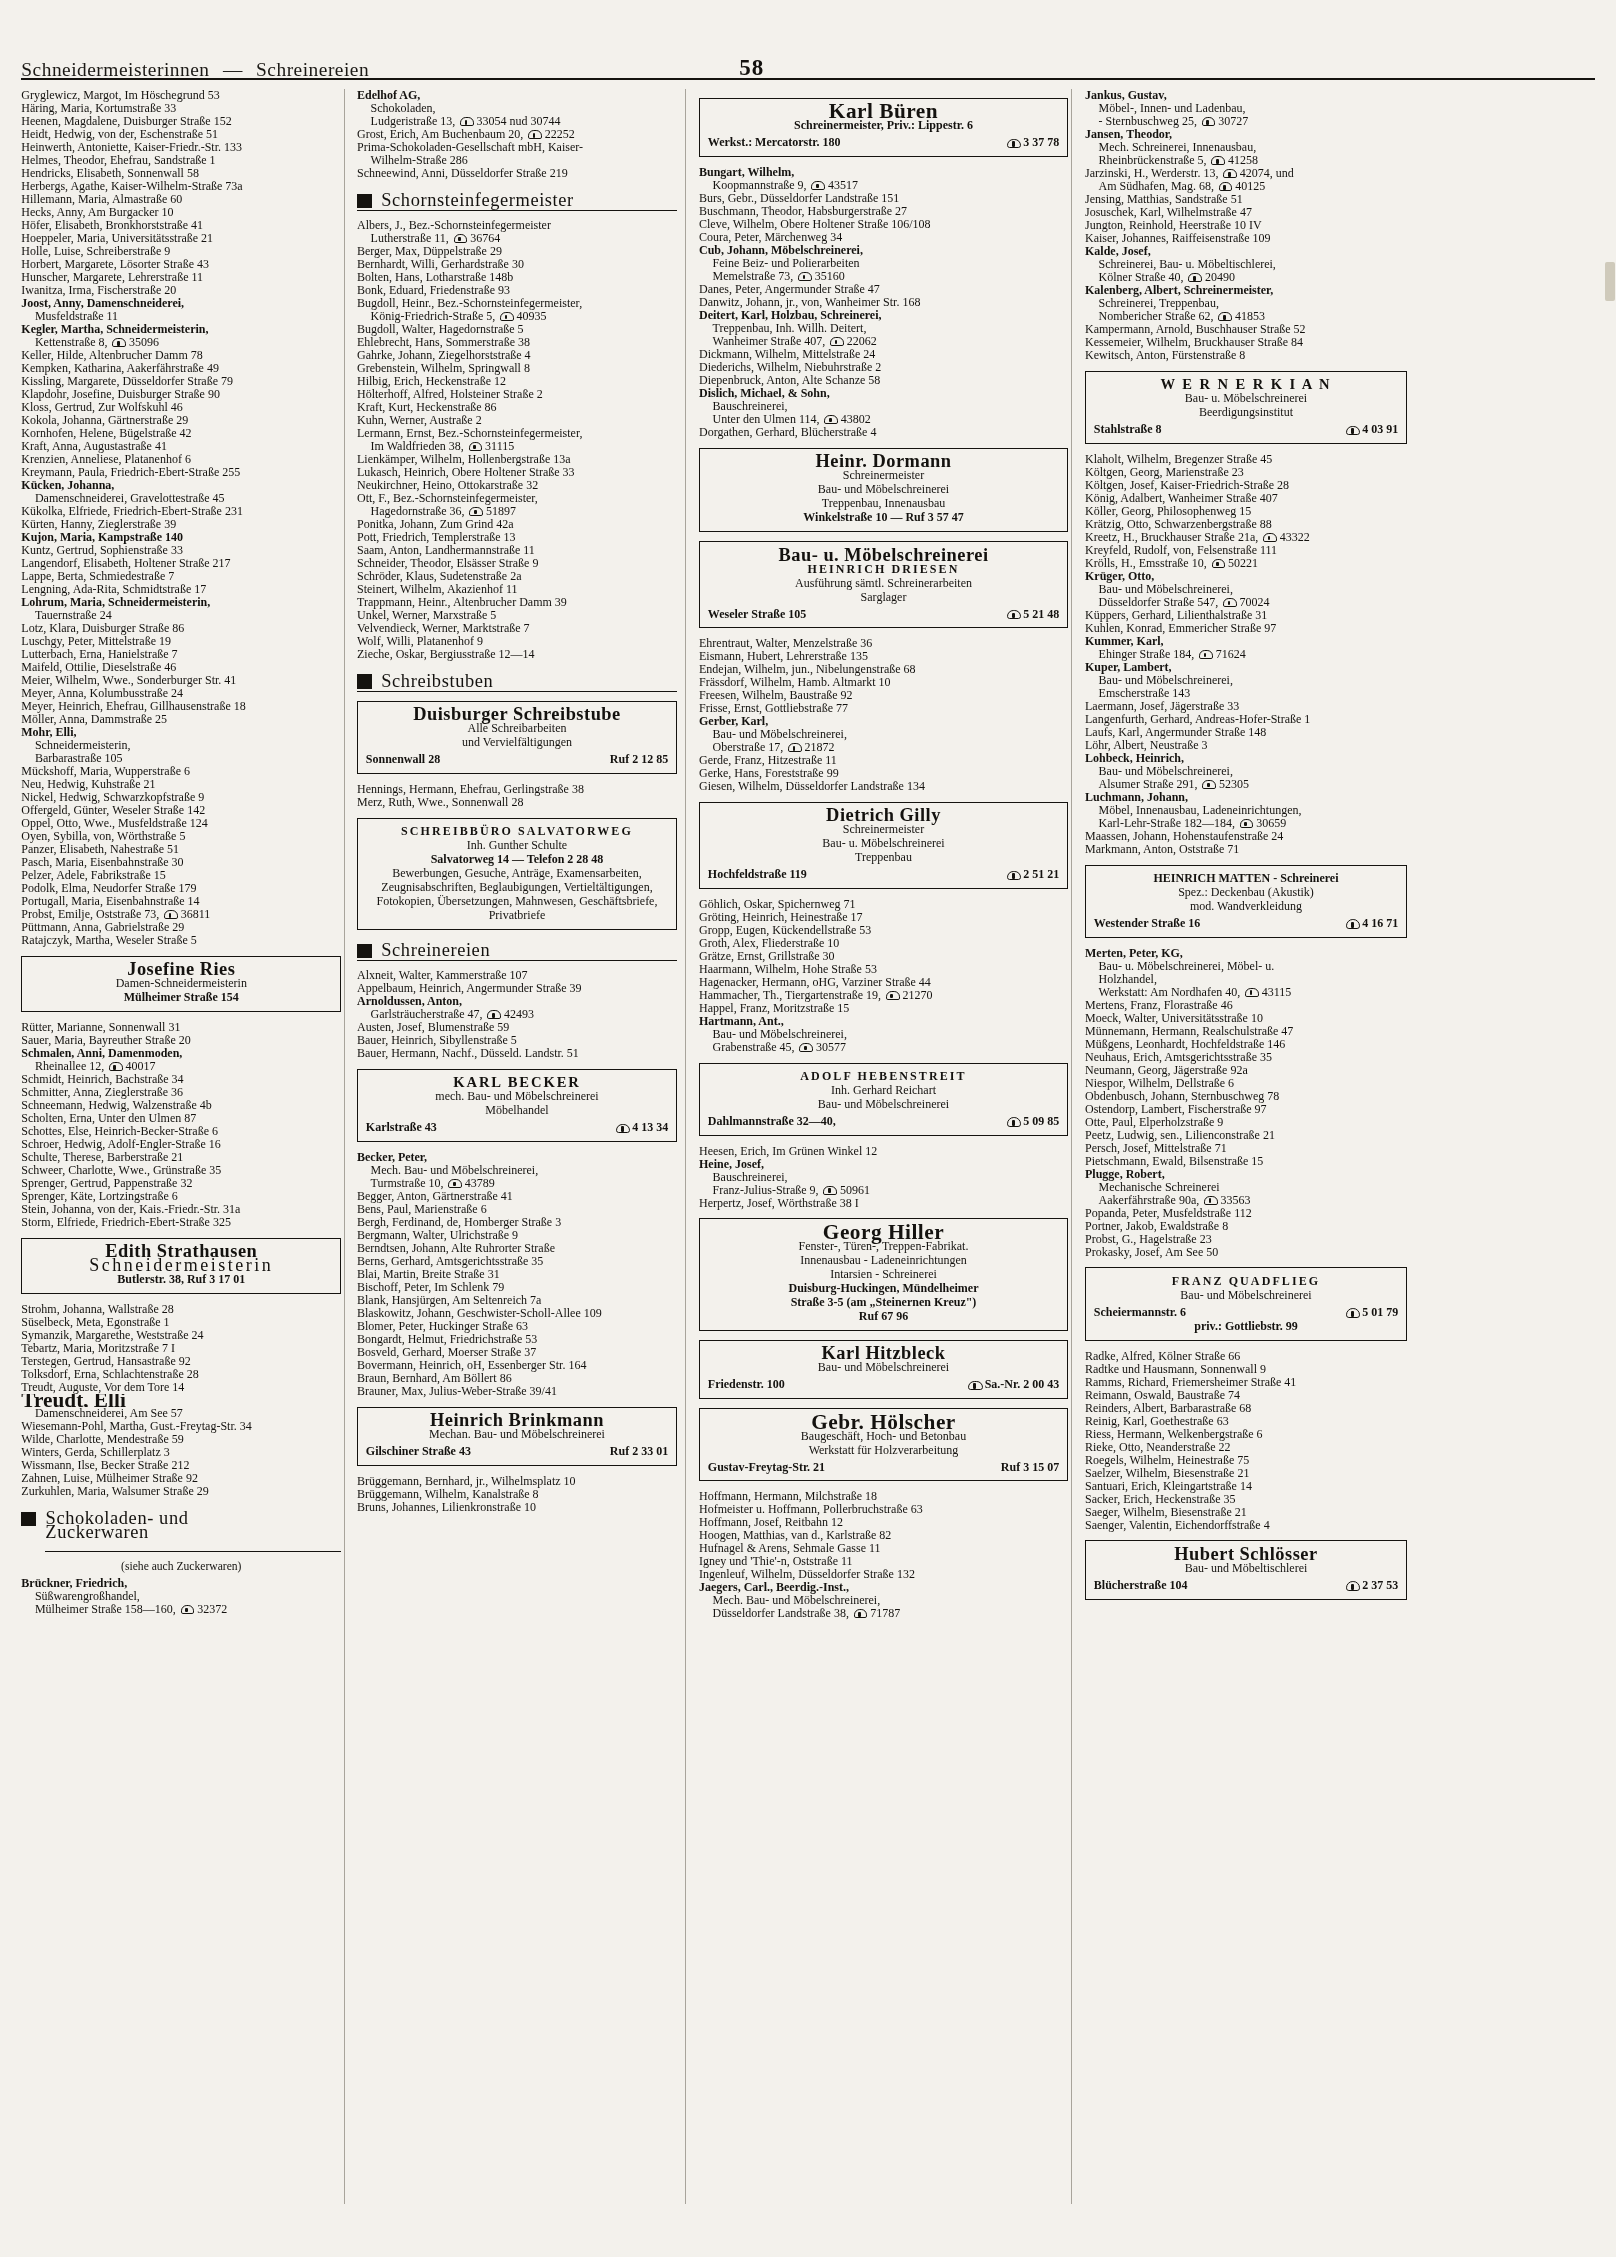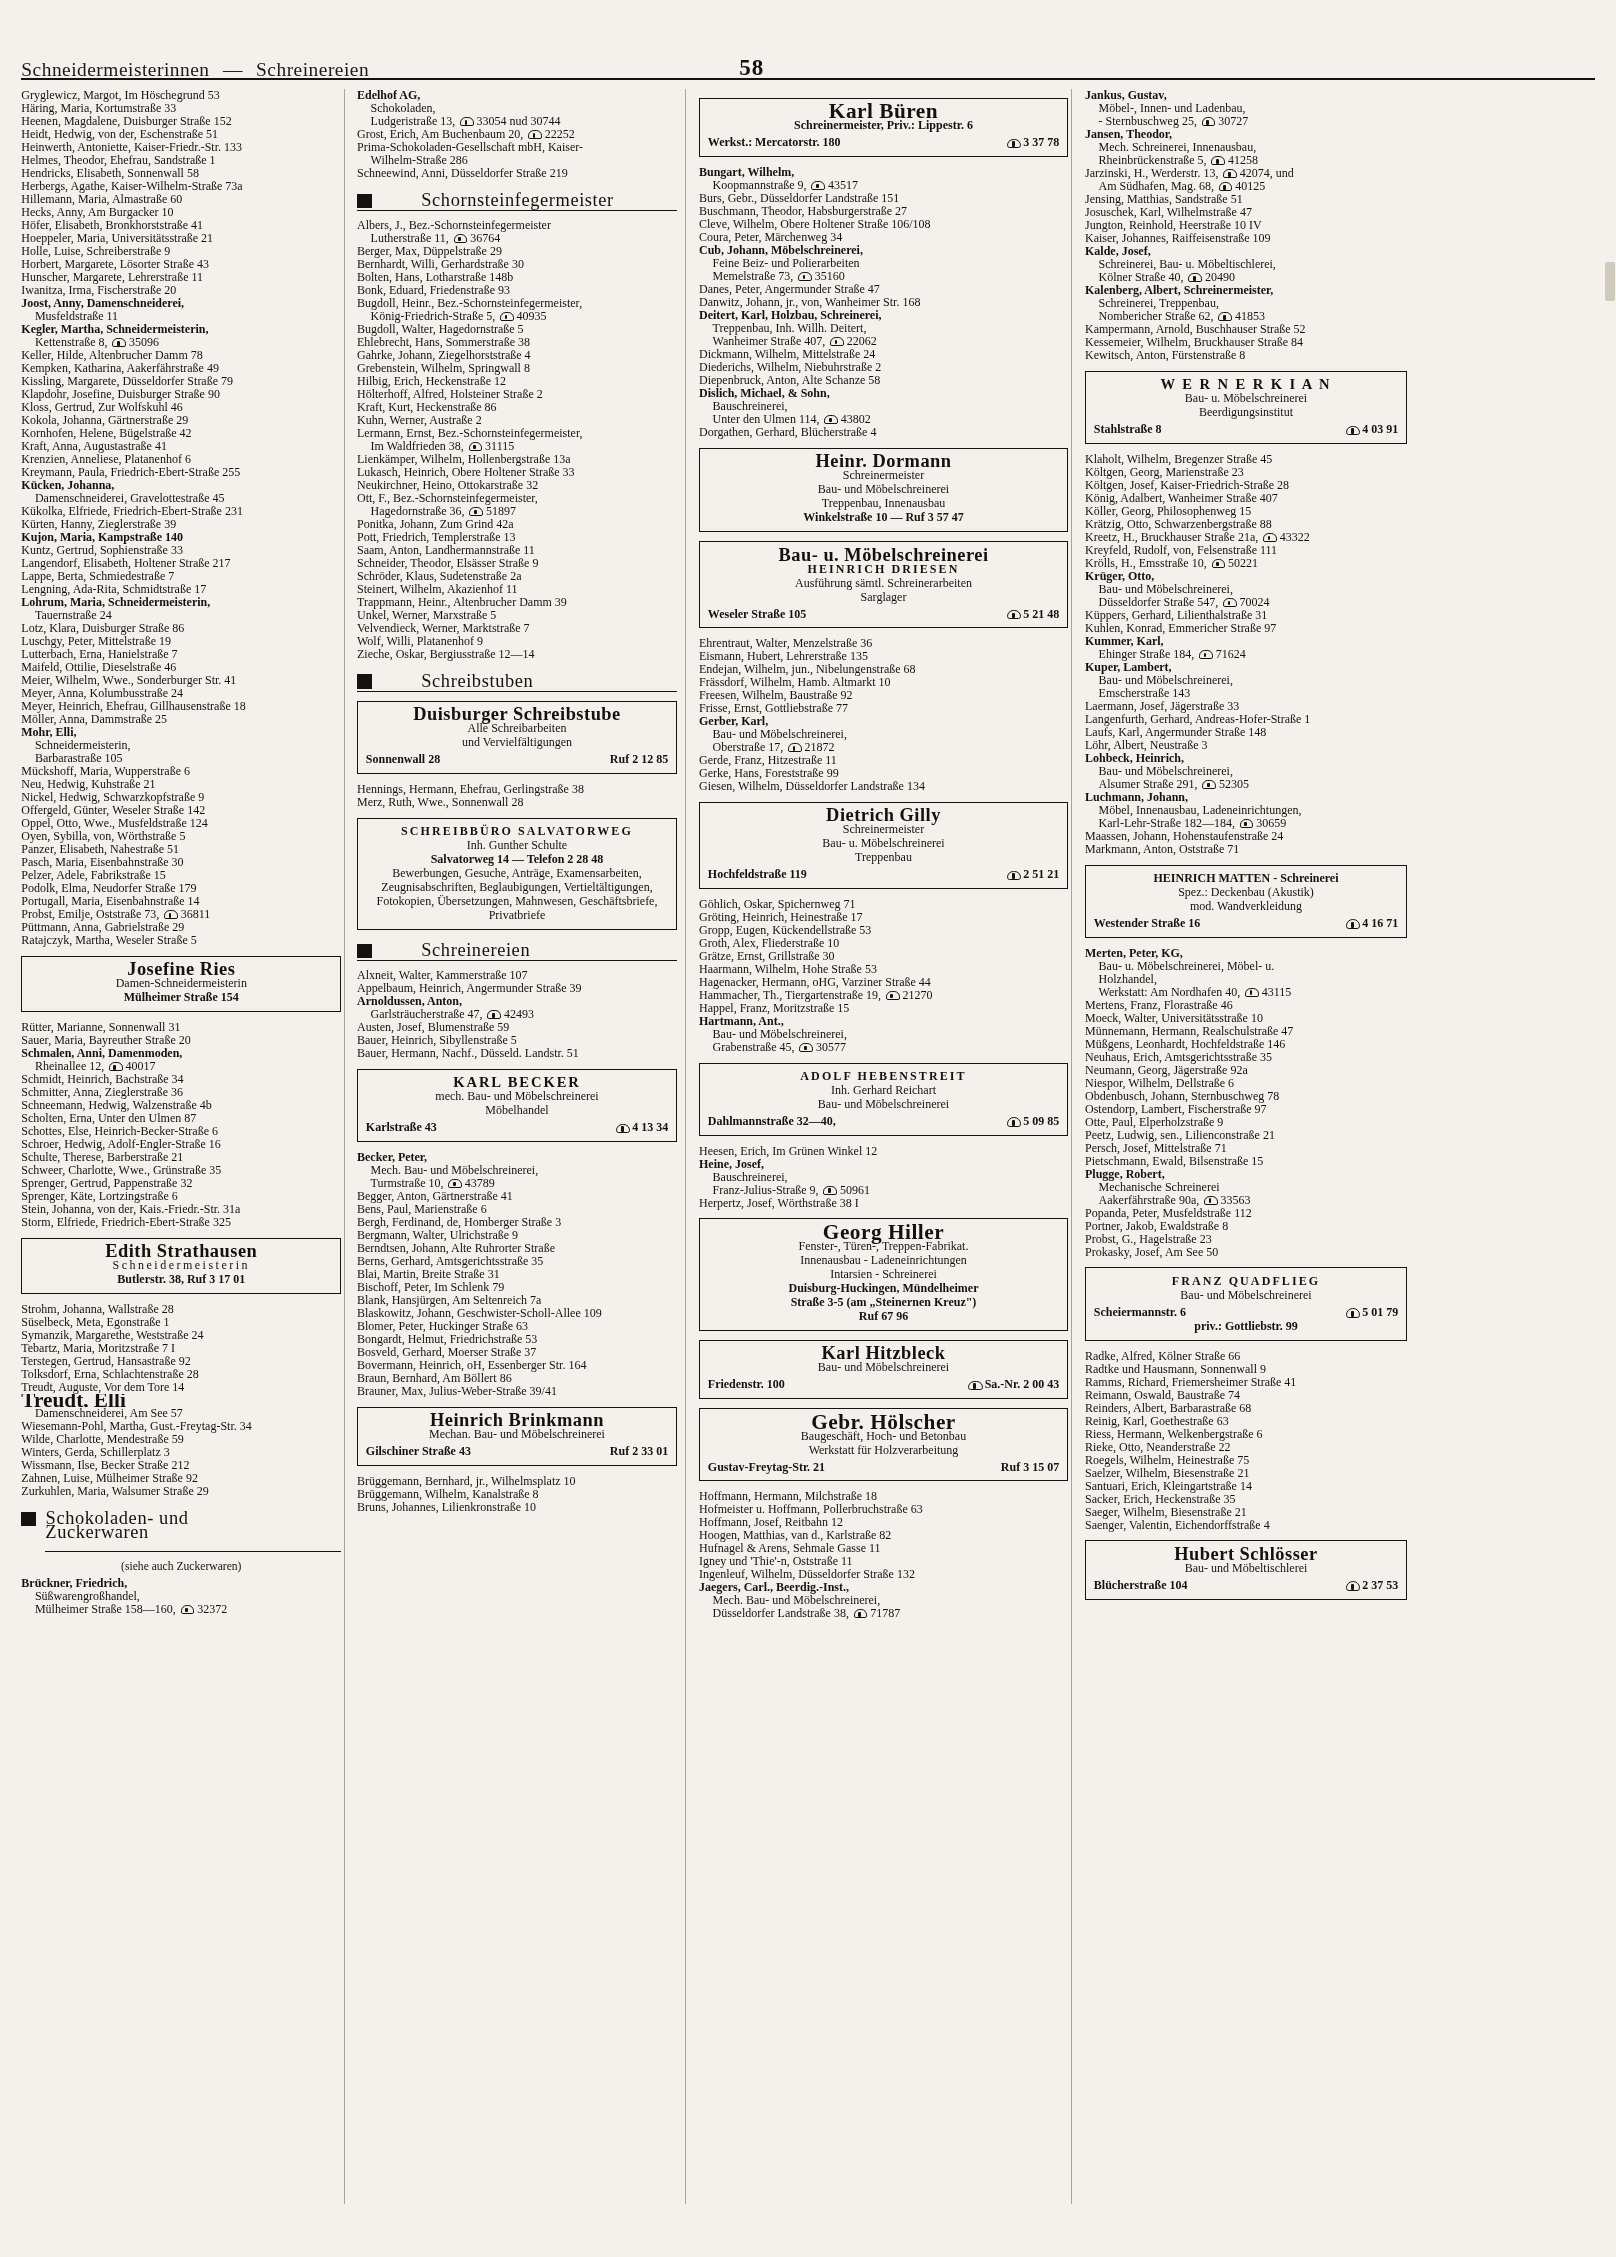--- a/index.html
+++ b/index.html
@@ -47,21 +47,20 @@
   .nm{font-weight:bold;}
   .ind{display:block;padding-left:13.6px;}
   .line{display:block;white-space:nowrap;overflow:hidden;}
 
   
   .secthead{
     display:flex;align-items:center;
     margin:13.6px 0 7.8px 0;
     border-bottom:1.5px solid #15130f;
     padding-bottom:1.9px;
-    gap:40px;
   }
   .secthead .sq{
     width:14.6px;height:14.6px;background:#15130f;margin-right:9.7px;flex:none;
   }
   .secthead .t{
     font-size:18.4px;letter-spacing:0.6px;
   }
   .secthead.two{display:block;border:none;padding:0;}
   .secthead.two .row1{display:flex;align-items:center;}
   .secthead.two .row2{
@@ -73,21 +72,21 @@
   .ad{
     border:1.6px solid #15130f;
     padding:5.8px 7.8px 6.8px 7.8px;
     margin:8.7px 0 8.7px 0;
     text-align:center;
     line-height:14px;
   }
   .ad .big{font-size:21.3px;font-weight:bold;letter-spacing:0.5px;}
   .ad .big2{font-size:18.4px;font-weight:bold;letter-spacing:0.5px;}
   .ad .mid{font-size:14.6px;letter-spacing:1.9px;}
-  .ad .sp{font-size:12px;letter-spacing:2.5px;font-family:Liberation Serif, serif;}
+  .ad .sp{font-size:18px;letter-spacing:2.5px;font-family:Liberation Serif, serif;}
   .ad .l{font-size:12px;}
   .ad .b{font-weight:bold;}
   .ad .lrow{display:flex;justify-content:space-between;align-items:center;font-weight:bold;font-size:12px;margin-top:2.9px;}
   .ad .lrow .ph{display:flex;align-items:center;gap:3.9px;}
   .phone-ico{display:inline-block;width:12.6px;height:9.7px;position:relative;}
   .phone-ico:before{
     content:"";position:absolute;left:0;top:1px;width:12.6px;height:7.8px;
     border:1.3px solid #15130f;border-radius:6.8px 6.8px 2.9px 2.9px;
   }
   .phone-ico:after{

